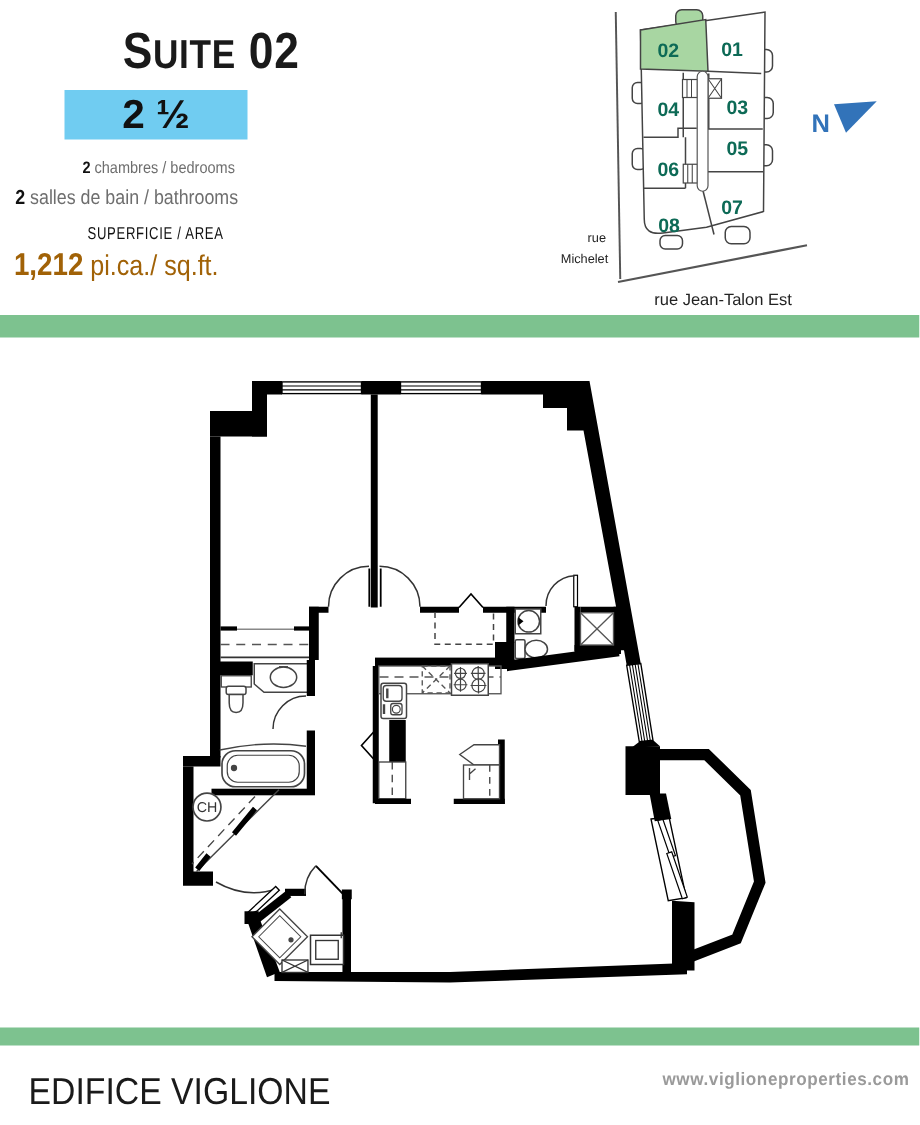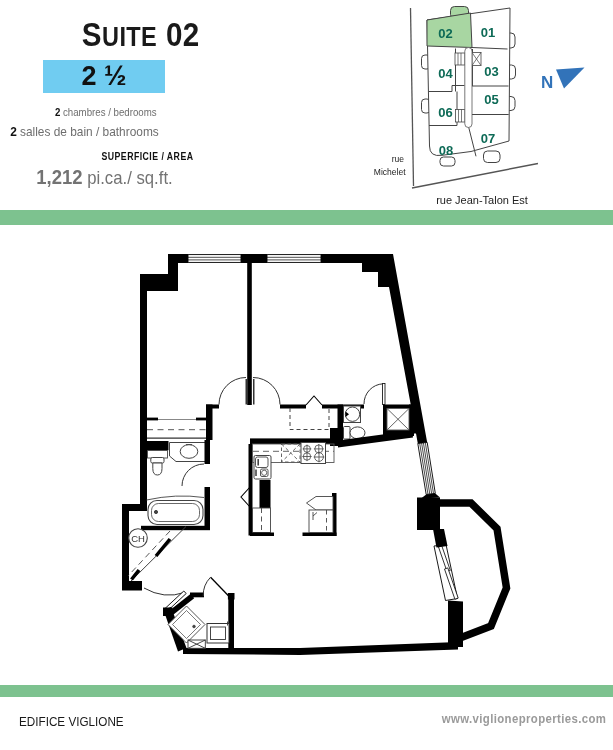--- a/index.html
+++ b/index.html
@@ -19,31 +19,31 @@
 </div>
 
 <div class="abs" style="left:0;top:106px;width:208px;text-align:left;font-size:11px;color:#6e6e6e;white-space:nowrap;margin-left:48px;">
   <span style="display:inline-block;transform:scaleX(.88);"><b style="color:#111;">2</b> chambres / bedrooms</span>
 </div>
 
 <div class="abs" style="left:0;top:124px;width:208px;font-size:13.5px;color:#6e6e6e;white-space:nowrap;">
   <span style="display:inline-block;transform:scaleX(.88);"><b style="color:#111;">2</b> salles de bain / bathrooms</span>
 </div>
 
-<div class="abs" style="left:0;top:150px;width:208px;text-align:right;font-size:11.5px;font-weight:700;color:#111;letter-spacing:.6px;white-space:nowrap;"><span style="display:inline-block;transform:scaleX(.76);">SUPERFICIE / AREA</span></div>
-
-<div class="abs" style="left:0;top:165px;width:208px;text-align:center;white-space:nowrap;color:#737373;">
+<div class="abs" style="left:0;top:150px;width:208px;text-align:center;font-size:11.5px;font-weight:400;color:#111;letter-spacing:.6px;white-space:nowrap;"><span style="display:inline-block;transform:scaleX(.76);">SUPERFICIE / AREA</span></div>
+
+<div class="abs" style="left:0;top:165px;width:208px;text-align:left;white-space:nowrap;color:#a16207;">
   <span style="display:inline-block;transform:scaleX(.88);font-size:19px;"><b style="font-size:21px;">1,212</b> pi.ca./ sq.ft.</span>
 </div>
 
 <div class="abs" style="left:0;top:210px;width:613px;height:15px;background:#7dc28f;"></div>
 
 <div class="abs" style="left:0;top:685px;width:613px;height:12px;background:#7dc28f;"></div>
 
-<div class="abs" style="left:19px;top:714px;font-size:13px;color:#1a1a1a;white-space:nowrap;">
+<div class="abs" style="left:19px;top:714px;font-size:25px;color:#1a1a1a;white-space:nowrap;">
   <span style="display:inline-block;transform:scaleX(.9);transform-origin:left;">EDIFICE VIGLIONE</span>
 </div>
 
 <div class="abs" style="right:7px;top:712px;font-size:12px;font-weight:bold;color:#9a9a9a;letter-spacing:.4px;white-space:nowrap;">
   <span style="display:inline-block;transform:scaleX(.95);transform-origin:right;">www.viglioneproperties.com</span>
 </div>
 
 <svg class="abs" style="left:355px;top:0;" width="258" height="212" viewBox="355 0 258 212">
 <g id="keyplan" fill="none" stroke="#444" stroke-width="1">
 

